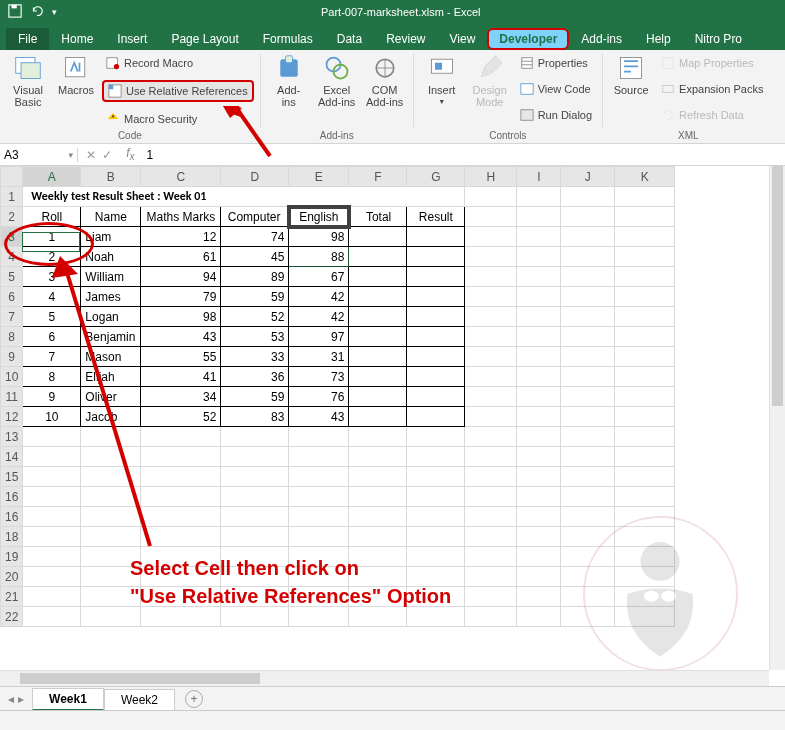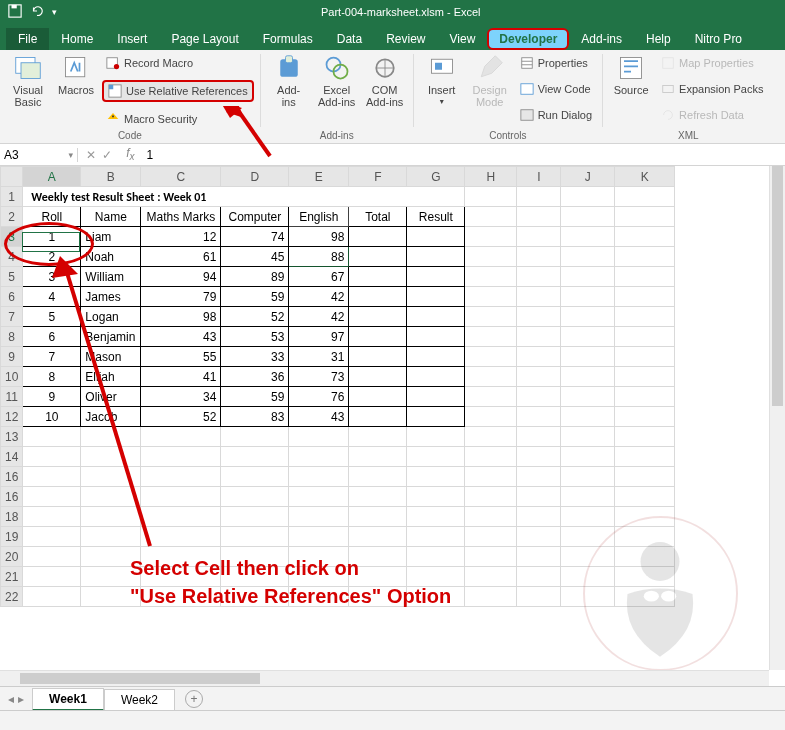--- a/index.html
+++ b/index.html
@@ -67,21 +67,21 @@
     <span><svg viewBox="0 0 16 16">
           <rect x="1" y="1" width="14" height="14" fill="none" stroke="#fff" stroke-width="1.3"></rect>
           <rect x="4" y="1" width="6" height="4" fill="#fff"></rect>
         </svg></span>
     <span><svg viewBox="0 0 16 16">
           <path d="M4 8 A5 5 0 1 1 8 13" fill="none" stroke="#fff" stroke-width="1.3"></path>
           <path d="M4 4 L4 8 L8 8" fill="none" stroke="#fff" stroke-width="1.3"></path>
         </svg></span>
     <span style="color:#fff;font-size:9px;">▾</span>
   </div>
-  <div class="title-center">Part-004-marksheet.xlsm - Excel</div>
+  <div class="title-center">Part-007-marksheet.xlsm - Excel</div>
 </div>
 
 <div class="ribbon-tabs">
   <div class="tab file">File</div>
   <div class="tab">Home</div>
   <div class="tab">Insert</div>
   <div class="tab">Page Layout</div>
   <div class="tab">Formulas</div>
   <div class="tab">Data</div>
   <div class="tab">Review</div>
@@ -284,21 +284,21 @@
           <td></td>
           <td></td>
           <td></td>
         </tr>
         <tr>
           <th class="hdr-col ">2</th>
           <td class="ctr" style="border:1px solid #000;">Roll</td>
           <td class="ctr" style="border:1px solid #000;">Name</td>
           <td class="ctr" style="border:1px solid #000;">Maths Marks</td>
           <td class="ctr" style="border:1px solid #000;">Computer</td>
-          <td class="ctr" style="border:1px solid #404040;">English</td>
+          <td class="ctr" style="border:4px solid #404040;">English</td>
           <td class="ctr" style="border:1px solid #000;">Total</td>
           <td class="ctr" style="border:1px solid #000;">Result</td>
           <td></td>
           <td></td>
           <td></td>
           <td></td>
         </tr>
         <tr>
           <th class="hdr-col hdr-active">3</th>
           <td class="ctr" style="border:1px solid #000;">1</td>
@@ -448,20 +448,34 @@
           <td></td>
           <td></td>
           <td></td>
           <td></td>
           <td></td>
           <td></td>
           <td></td>
         </tr>
         <tr>
           <th class="hdr-col ">14</th>
+          <td></td>
+          <td></td>
+          <td></td>
+          <td></td>
+          <td></td>
+          <td></td>
+          <td></td>
+          <td></td>
+          <td></td>
+          <td></td>
+          <td></td>
+        </tr>
+        <tr>
+          <th class="hdr-col ">15</th>
           <td></td>
           <td></td>
           <td></td>
           <td></td>
           <td></td>
           <td></td>
           <td></td>
           <td></td>
           <td></td>
           <td></td>

